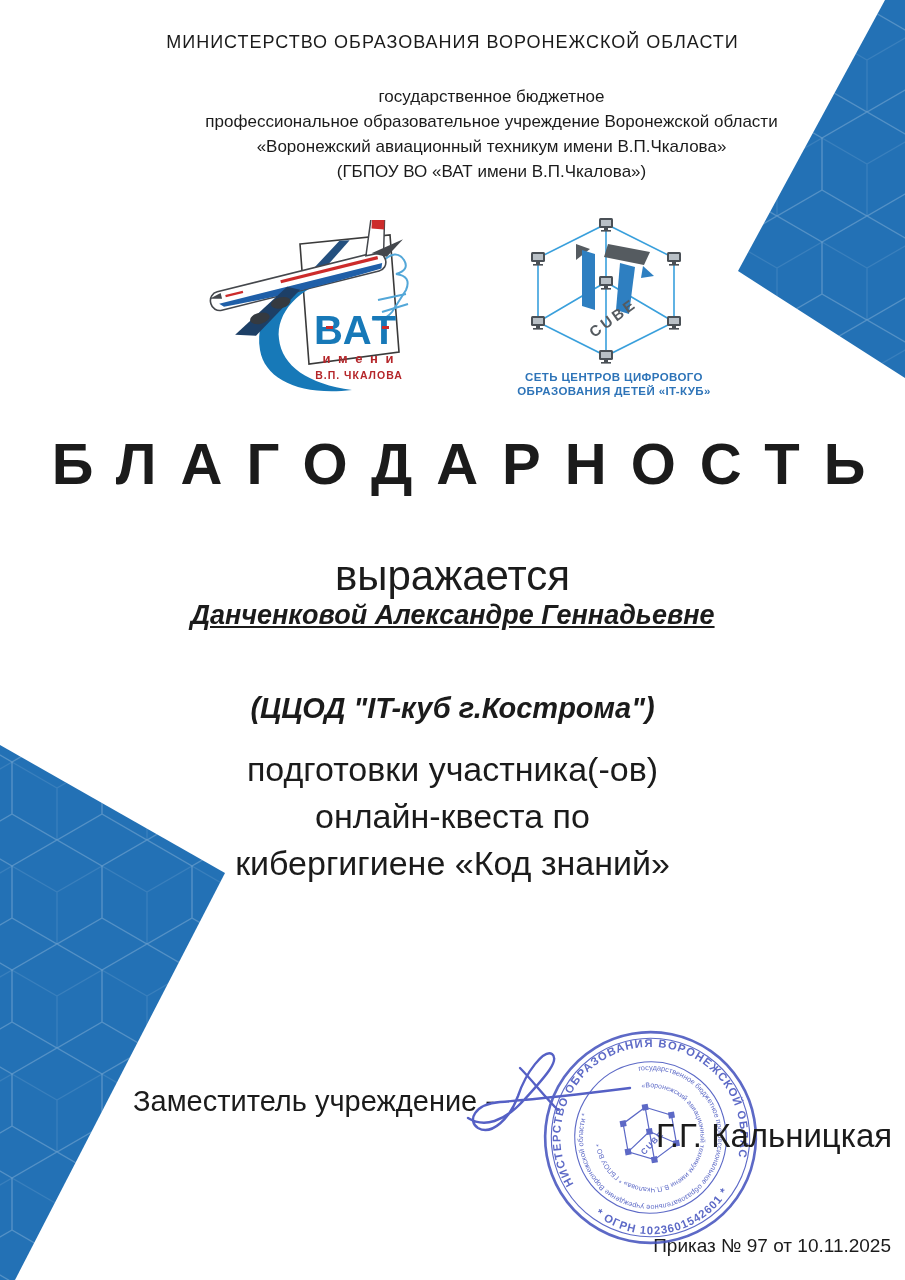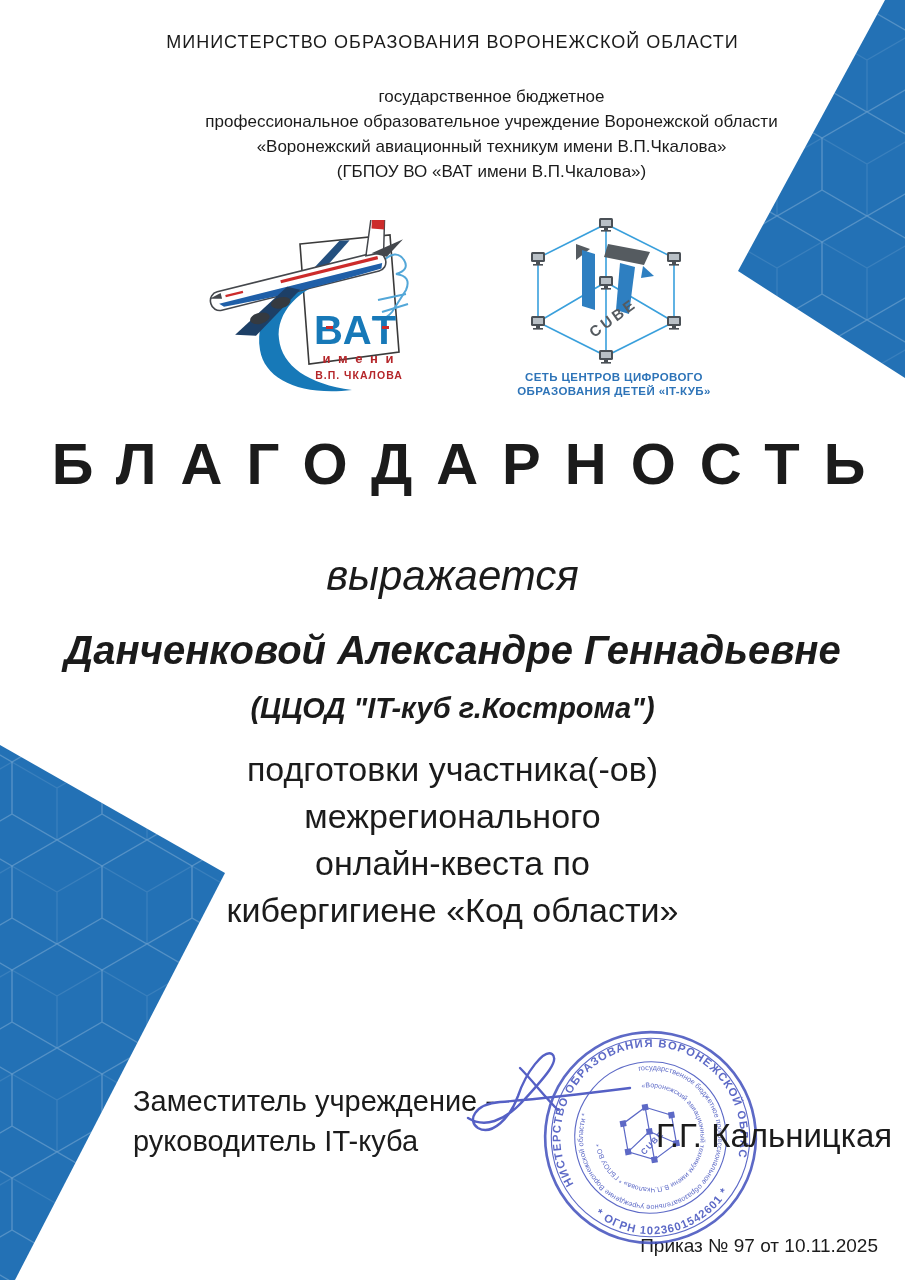--- a/index.html
+++ b/index.html
@@ -3,27 +3,27 @@
 <meta charset="utf-8">
 <style>
   html,body{margin:0;padding:0;background:#e8e8e8;}
   .page{position:relative;width:905px;height:1280px;background:#ffffff;overflow:hidden;
         font-family:"Liberation Sans",sans-serif;color:#1b1b1b;margin:0 auto;}
   .abs{position:absolute;}
   .centered{left:0;width:100%;text-align:center;}
   .ministry{top:32px;font-size:18px;letter-spacing:1px;font-weight:500;}
   .orgblock{top:84px;font-size:17px;line-height:25px;padding-left:39px;}
   .title{top:430px;font-size:58px;font-weight:700;letter-spacing:24px;padding-left:18px;white-space:nowrap;}
-  .subtitle{top:552px;font-size:42px;font-style:italic;}
-  .recipient{top:628px;font-size:40px;font-weight:700;font-style:italic;white-space:nowrap;}
+  .subtitle{top:552px;font-size:42px;}
+  .recipient{top:600px;font-size:27px;font-weight:700;font-style:italic;white-space:nowrap;text-decoration:underline;}
   .recipient-org{top:692px;font-size:29px;font-weight:700;font-style:italic;}
   .bodyblock{top:746px;font-size:34px;line-height:47px;}
   .role{left:133px;top:1081px;font-size:29px;line-height:40px;}
   .signatory{left:656px;top:1117px;font-size:33px;z-index:6;}
-  .order{right:27px;top:1235px;font-size:19px;}
+  .order{right:14px;top:1235px;font-size:19px;}
   .bg{position:absolute;left:0;top:0;z-index:0;}
   .vat-logo{left:186px;top:220px;}
   .itcube-logo{left:498px;top:216px;}
   .stamp{left:538px;top:1025px;transform:rotate(-10deg);opacity:0.85;z-index:4;}
   .signature{left:462px;top:1038px;z-index:5;}
   .z1{z-index:1;}
 </style>
 </head>
 <body>
 
@@ -131,28 +131,26 @@
     <text x="116" y="179" font-size="11.5" font-weight="700" fill="#2e74b8" text-anchor="middle" letter-spacing="0.4">ОБРАЗОВАНИЯ ДЕТЕЙ «IT-КУБ»</text>
   </svg>
 
   <div class="abs centered title z1">БЛАГОДАРНОСТЬ</div>
   <div class="abs centered subtitle z1">выражается</div>
   <div class="abs centered recipient z1">Данченковой Александре Геннадьевне</div>
   <div class="abs centered recipient-org z1">(ЦЦОД "IT-куб г.Кострома")</div>
 
   <div class="abs centered bodyblock z1">
     <div>подготовки участника(-ов)</div>
-    <div>межрегионального</div>
     <div>онлайн-квеста по</div>
-    <div>кибергигиене «Код области»</div>
+    <div>кибергигиене «Код знаний»</div>
   </div>
 
   <div class="abs role z1">
     <div>Заместитель учреждение -</div>
-    <div>руководитель IT-куба</div>
   </div>
 
   <svg class="abs stamp" width="225" height="225" viewBox="0 0 220 220">
     <defs>
       <path id="arcTop" d="M 30,146 A 88,88 0 1 1 190,146" fill="none"></path>
       <path id="arcBottom" d="M 40,170 A 88,88 0 0 0 180,170" fill="none"></path>
       <path id="ring2" d="M 110,44 A 66,66 0 1 1 109.9,44" fill="none"></path>
       <path id="ring3" d="M 110,61 A 49,49 0 1 1 109.9,61" fill="none"></path>
     </defs>
     <g stroke="#4150bd" fill="none">

